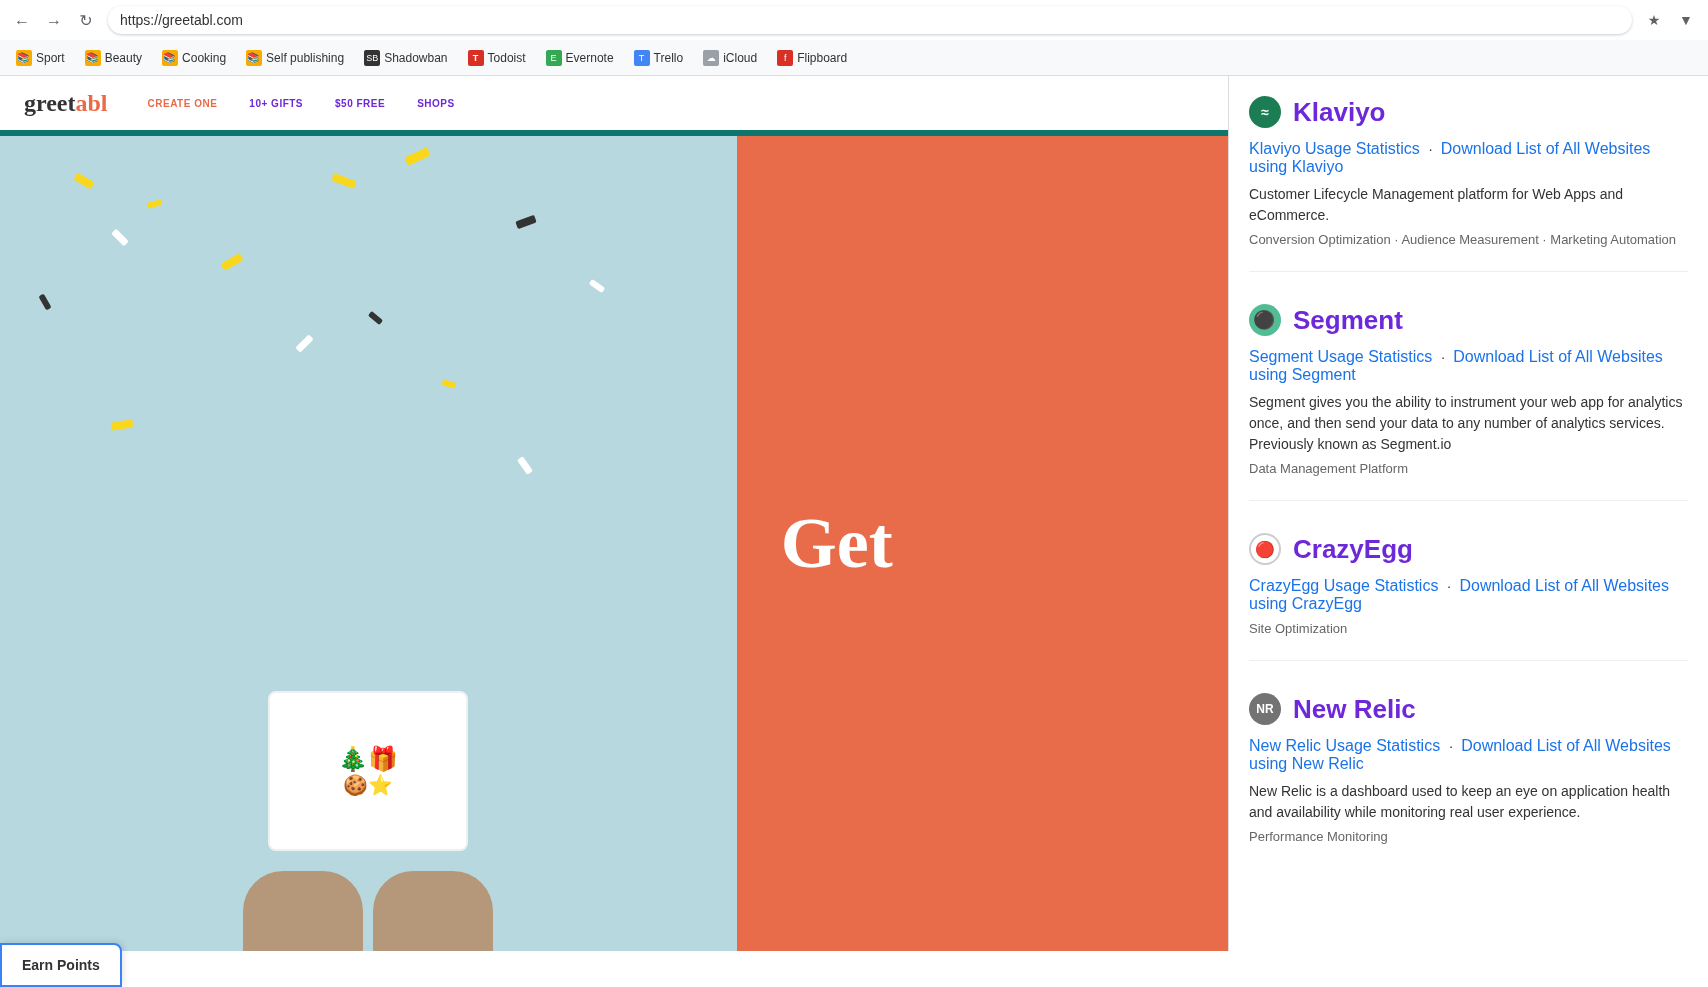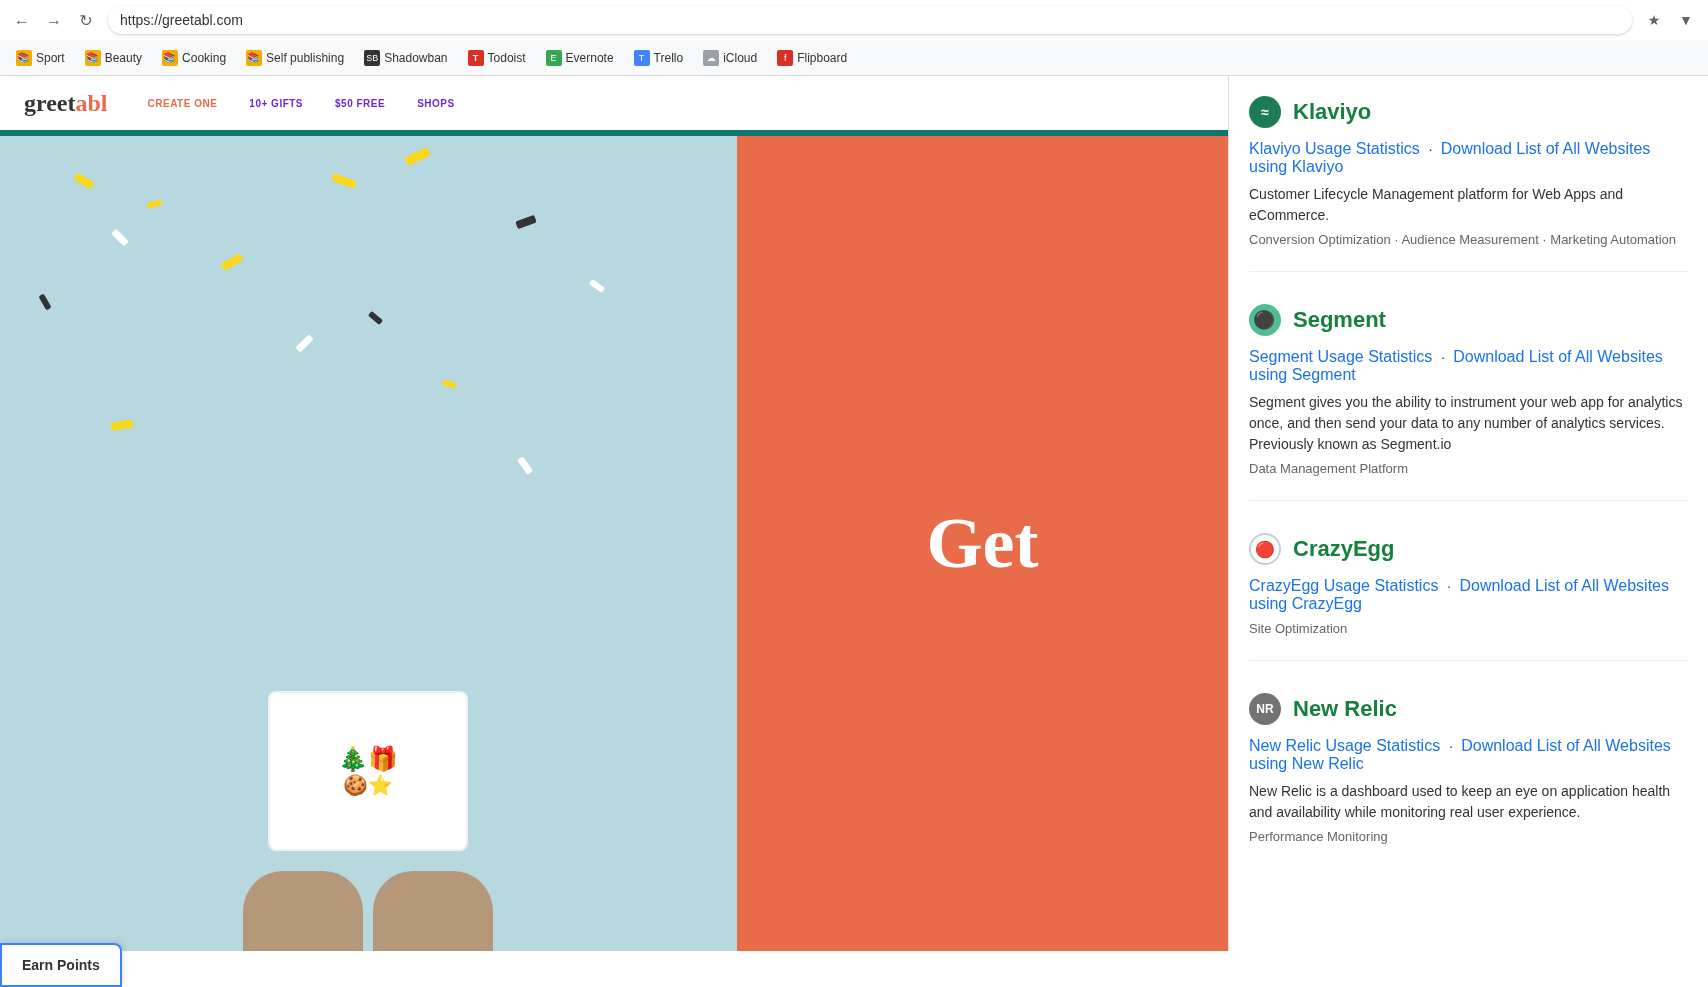--- a/index.html
+++ b/index.html
@@ -154,22 +154,22 @@
       flex: 1;
       background: #b8d8e0;
       position: relative;
       overflow: hidden;
     }
     .hero-right {
       width: 40%;
       background: #e86c4a;
       display: flex;
       align-items: center;
-      justify-content: center;
-      padding: 56px;
+      justify-content: flex-start;
+      padding: 44px;
     }
     .hero-text {
       font-size: 72px;
       color: #fff;
       font-weight: bold;
       font-family: Georgia, serif;
     }
     .confetti-area {
       position: absolute;
       top: 0;
@@ -256,23 +256,23 @@
     .tool-icon {
       width: 32px;
       height: 32px;
       border-radius: 4px;
       display: flex;
       align-items: center;
       justify-content: center;
       font-size: 18px;
     }
     .tool-name {
-      font-size: 22px;
+      font-size: 26px;
       font-weight: bold;
-      color: #15803d;
+      color: #6d28d9;
     }
     .tool-links {
       margin-bottom: 8px;
     }
     .tool-link {
       color: #1a73e8;
       font-size: 16px;
       text-decoration: none;
       cursor: pointer;
     }

